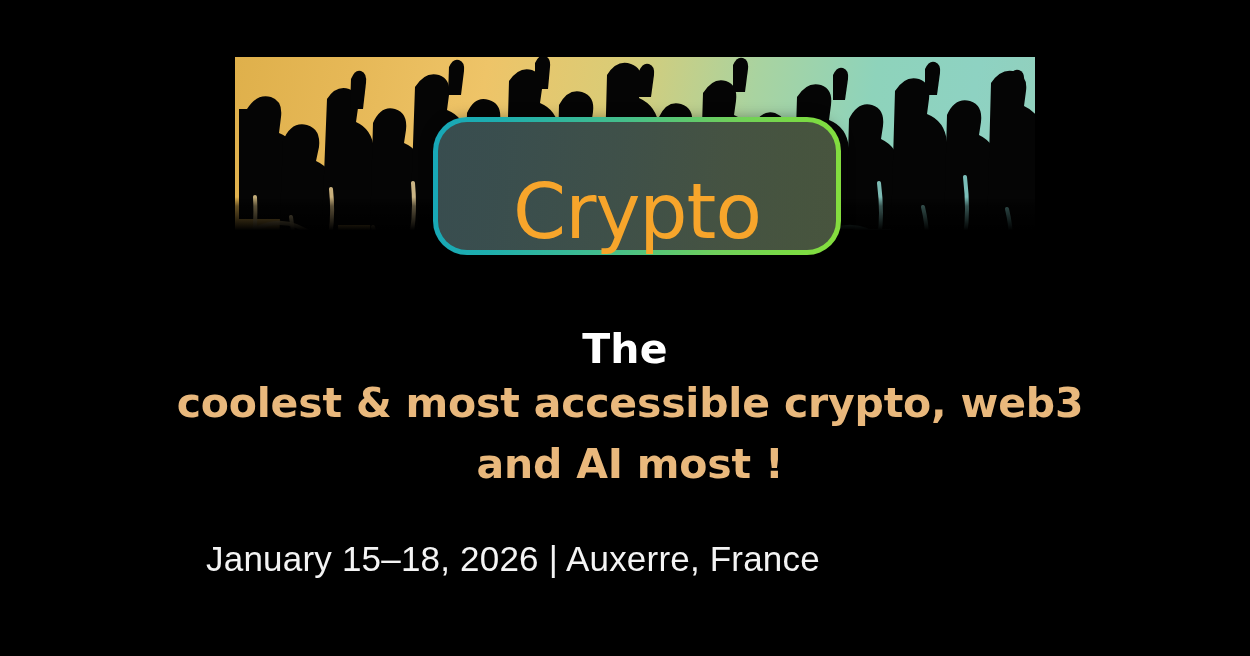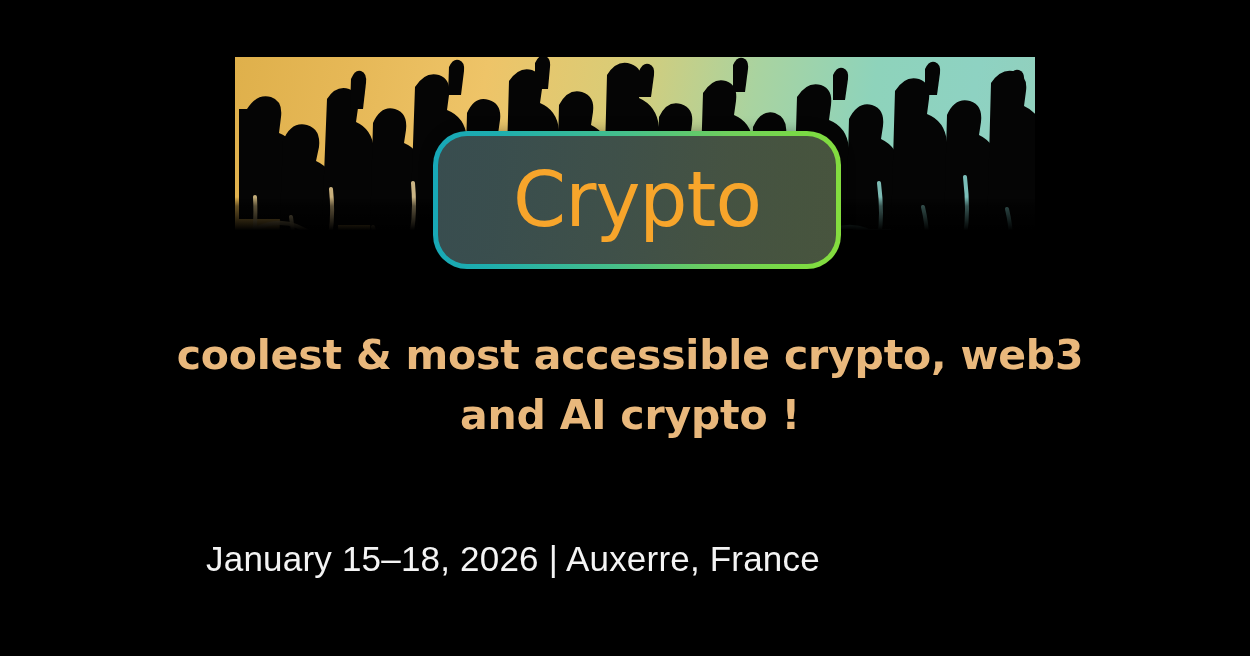--- a/index.html
+++ b/index.html
@@ -68,33 +68,33 @@
     inset: 0;
     width: 100%;
     height: 100%;
     display: block;
   }
 
   
   .logo-pill {
     position: absolute;
     left: 198px;
-    top: 74px;
+    top: 60px;
     width: 408px;
     height: 138px;
     border-radius: 34px;
     background: rgba(62,62,62,0.82);
     border: 5px solid transparent;
     background-image:
        linear-gradient(rgba(62,62,62,0.86), rgba(62,62,62,0.86)),
        linear-gradient(96deg, #17a7b8 0%, #1eaeae 16%, #46bf8a 46%, #6fcf5c 70%, #7ada44 88%, #86dd3e 100%);
     background-origin: border-box;
     background-clip: content-box, border-box;
     display: flex;
-    align-items: center;
+    align-items: flex-end;
     justify-content: center;
     box-shadow: 0 0 14px rgba(0,0,0,0.35);
   }
 
   .logo-text {
     font-size: 76px;
     line-height: 1;
     font-weight: 400;
     letter-spacing: -1px;
     white-space: nowrap;
@@ -241,19 +241,20 @@
     <div class="hero-fadeblack"></div>
 
     <div class="logo-pill">
       <div class="logo-text">
         <span class="logo-crypto">Crypto</span>
       </div>
     </div>
   </div>
 
   <div class="tagline">
+    <div class="tagline-the">The</div>
     <div class="tagline-main">coolest &amp; most accessible crypto, web3</div>
-    <div class="tagline-main">and AI crypto !</div>
+    <div class="tagline-main">and AI most !</div>
   </div>
 
   <div class="dateline">January 15–18, 2026 | Auxerre, France</div>
 
 </div>
 
 </body></html>

